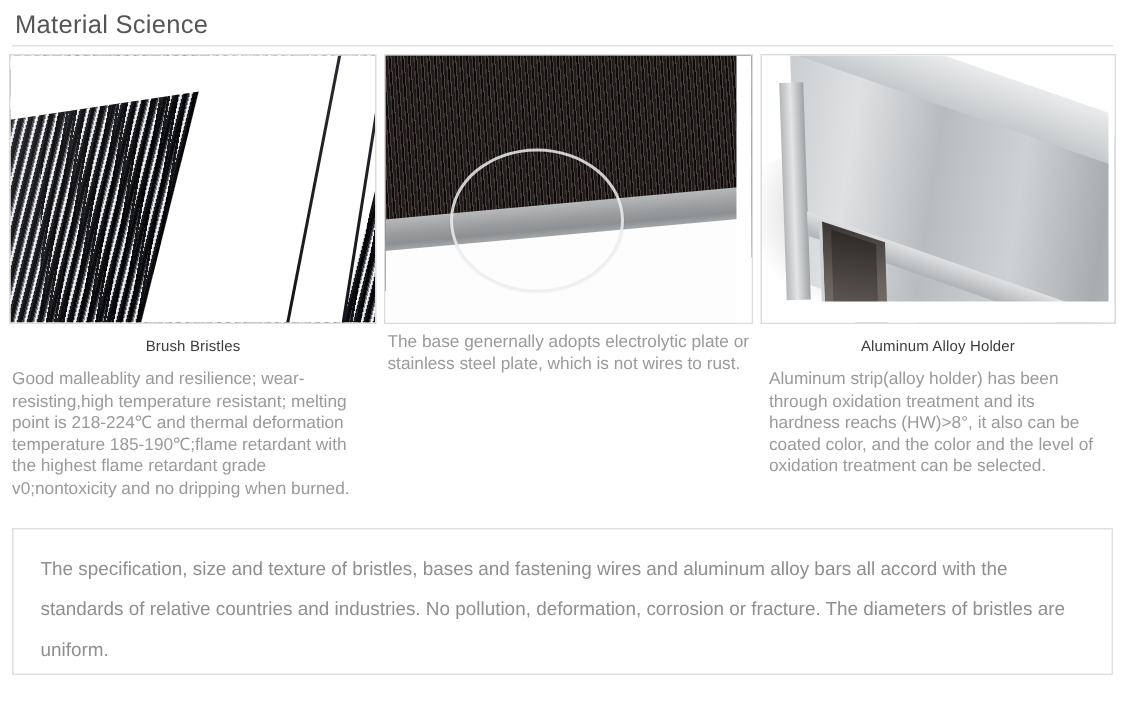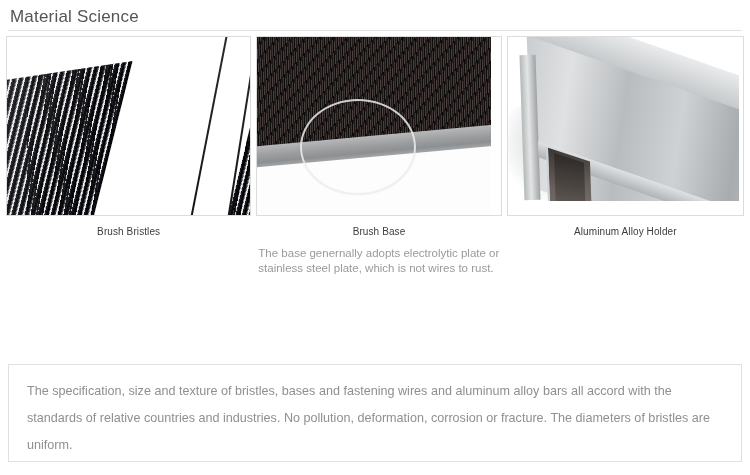--- a/index.html
+++ b/index.html
@@ -333,21 +333,21 @@
     color: #9a9a9a;
     padding: 0 2px;
     text-align: left;
   }
   .col.c3 .body-text { padding: 0 4px 0 6px; }
 
   
   .note {
     position: absolute;
     left: 8px;
-    top: 364px;
+    top: 352px;
     width: 734px;
     height: 98px;
     border: 1px solid #e0e0e0;
     box-sizing: border-box;
     background: #ffffff;
   }
   .note-text {
     font-size: 12.6px;
     line-height: 27px;
     color: #8f8f8f;
@@ -373,52 +373,53 @@
           <div class="strands"></div>
           <div class="strands2"></div>
           <div class="tip-mask"></div>
           <div class="right-white"></div>
           <div class="lone1"></div>
           <div class="lone2"></div>
           <div class="soft"></div>
         </div>
       </div>
       <div class="caption">Brush Bristles</div>
+      <div class="body-text">Good malleablity and resilience; wear-resisting,high temperature resistant; melting point is 218-224℃ and thermal deformation temperature 185-190℃;flame retardant with the highest flame retardant grade v0;nontoxicity  and no dripping when burned.</div>
     </div>
 
     <div class="col c2">
       <div class="photo">
         <div class="brush-base">
           <div class="bristles"></div>
           <div class="metal"></div>
           <div class="under-white"></div>
           <div class="right-white"></div>
           <div class="ring"></div>
         </div>
       </div>
-      <div class="caption">Brush Base</div>
       <div class="body-text">The base genernally adopts electrolytic plate or stainless steel plate, which is not wires to rust.</div>
     </div>
 
     <div class="col c3">
       <div class="photo">
         <div class="alu">
           <div class="shadow"></div>
           <div class="body"></div>
           <div class="top-face"></div>
           <div class="streak"></div>
           <div class="lip"></div>
           <div class="front-edge"></div>
           <div class="slot"></div>
           <div class="slot-inner"></div>
           <div class="mask-bottom"></div>
           <div class="mask-right"></div>
         </div>
       </div>
       <div class="caption">Aluminum Alloy Holder</div>
+      <div class="body-text">Aluminum strip(alloy holder) has been through oxidation treatment and its hardness reachs (HW)&gt;8°,  it also can be coated color, and the color and the level of oxidation treatment can be selected.</div>
     </div>
 
   </div>
 
   <div class="note">
     <div class="note-text">The specification, size and texture of bristles, bases and fastening wires and aluminum alloy bars all accord with the standards of relative countries and industries. No pollution, deformation, corrosion or fracture. The diameters of bristles are uniform.</div>
   </div>
 
 </div>
 

